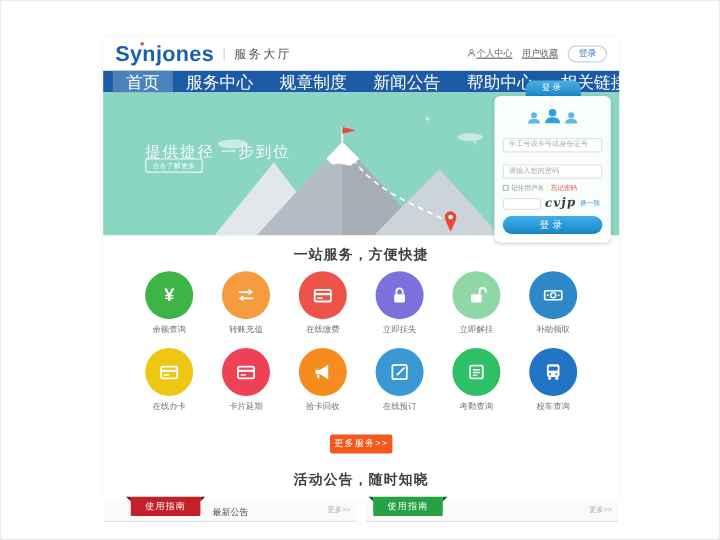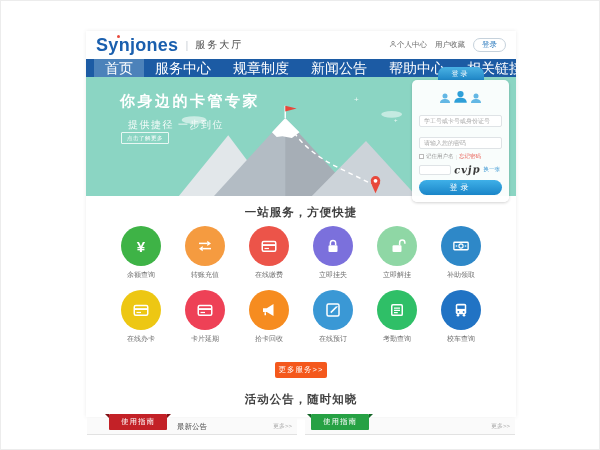--- a/index.html
+++ b/index.html
@@ -8,32 +8,32 @@
   .page { position:absolute; left:85px; top:30px; width:430px; height:386px; background:#fff; box-shadow:0 0 4px rgba(0,0,0,.08); }
 
   
   .header { height:28px; display:flex; align-items:center; padding:0 10px; background:#fff; }
   .logo { font-size:18px; font-weight:bold; color:var(--logo_blue,#1a5fae); letter-spacing:.3px; }
   .logo .ylogo { position:relative; }
   .logo .ylogo::after { content:''; position:absolute; top:0px; right:-1px; width:3px; height:3px; background:#e8483b; border-radius:50%; }
   .hdr-divider { color:#ccd2d8; margin:0 7px; font-size:11px; }
   .site-name { font-size:10px; color:#4a4a4a; letter-spacing:2px; }
   .header-right { margin-left:auto; display:flex; align-items:center; gap:8px; font-size:7.5px; color:#666; }
-  .hdr-link { display:flex; gap:0; cursor:pointer; }
+  .hdr-link { display:flex; gap:0; cursor:pointer;text-decoration:underline; }
   .reg-btn { border:1px solid #c6d2dc; border-radius:7px; padding:1px 8px; color:#2d7bbf; font-size:7.5px; background:#fff; cursor:pointer; }
 
   
   .nav { height:18px; background:var(--nav_blue,#1c5ba4); display:flex; padding-left:8px; position:relative; }
   .nav-item { padding:0 11px; line-height:18px; font-size:14px; color:#fff; cursor:pointer; white-space:nowrap; }
   .nav-item.active { background:var(--nav_active,#4c82ba); }
 
   
   .hero { height:119px; background:var(--hero_teal,#8bd5c3); position:relative; }
   .hero-title { position:absolute; left:34px; top:15px; font-size:15px; font-weight:bold; color:#fff; letter-spacing:2.5px; }
-  .hero-sub { position:absolute; left:42px; top:41px; font-size:10px; color:rgba(255,255,255,.92); letter-spacing:1.5px;font-family:Liberation Serif, serif; }
+  .hero-sub { position:absolute; left:35px; top:41px; font-size:13px; color:rgba(255,255,255,.92); letter-spacing:1.5px; }
   .hero-cta { position:absolute; left:35px; top:55px; font-size:5.5px; color:#fff; border:1px solid rgba(255,255,255,.8); padding:1.5px 5px; border-radius:1px; cursor:pointer; letter-spacing:.5px; }
   .mountains { position:absolute; left:68px; bottom:0; width:272px; height:95px; }
   .deco-plus { position:absolute; color:rgba(255,255,255,.85); font-size:8px; }
   .p1 { left:268px; top:18px; } .p2 { left:308px; top:40px; font-size:6px; }
 
   
   .login-wrap { position:absolute; top:-10px; right:7px; width:97px; z-index:10; }
   .login-tab { width:46px; height:13px; margin:0 auto; background:linear-gradient(#4ab2e4,var(--login_blue,#1f86c6)); border-radius:7px 7px 0 0; color:#fff; font-size:7px; text-align:center; line-height:13px; letter-spacing:2px; cursor:pointer; }
   .login-panel { background:rgba(255,255,255,.95); border-radius:5px; padding:5px 7px 7px; box-shadow:0 1px 3px rgba(0,0,0,.18); }
   .users { display:flex; justify-content:center; align-items:flex-end; gap:2px; height:17px; margin:2px 0 5px; }
@@ -101,21 +101,20 @@
   <div class="nav">
     <span class="nav-item active">首页</span>
     <span class="nav-item">服务中心</span>
     <span class="nav-item">规章制度</span>
     <span class="nav-item">新闻公告</span>
     <span class="nav-item">帮助中心</span>
     <span class="nav-item">相关链接</span>
   </div>
 
   <div class="hero">
-    <div class="hero-title">你身边的卡管专家</div>
     <div class="hero-sub">提供捷径 一步到位</div>
     <span class="hero-cta">点击了解更多</span>
     <span class="deco-plus p1">+</span>
     <span class="deco-plus p2">+</span>
 
     <svg class="mountains" viewBox="0 0 270 100">
       <ellipse cx="34" cy="20" rx="13" ry="4" fill="rgba(255,255,255,.55)"></ellipse>
       <ellipse cx="242" cy="14" rx="11" ry="3.5" fill="rgba(255,255,255,.5)"></ellipse>
       <polygon points="18,100 70,36 118,100" fill="#e2e7ea"></polygon>
       <polygon points="55,100 130,18 205,100" fill="#b3bcc4"></polygon>

